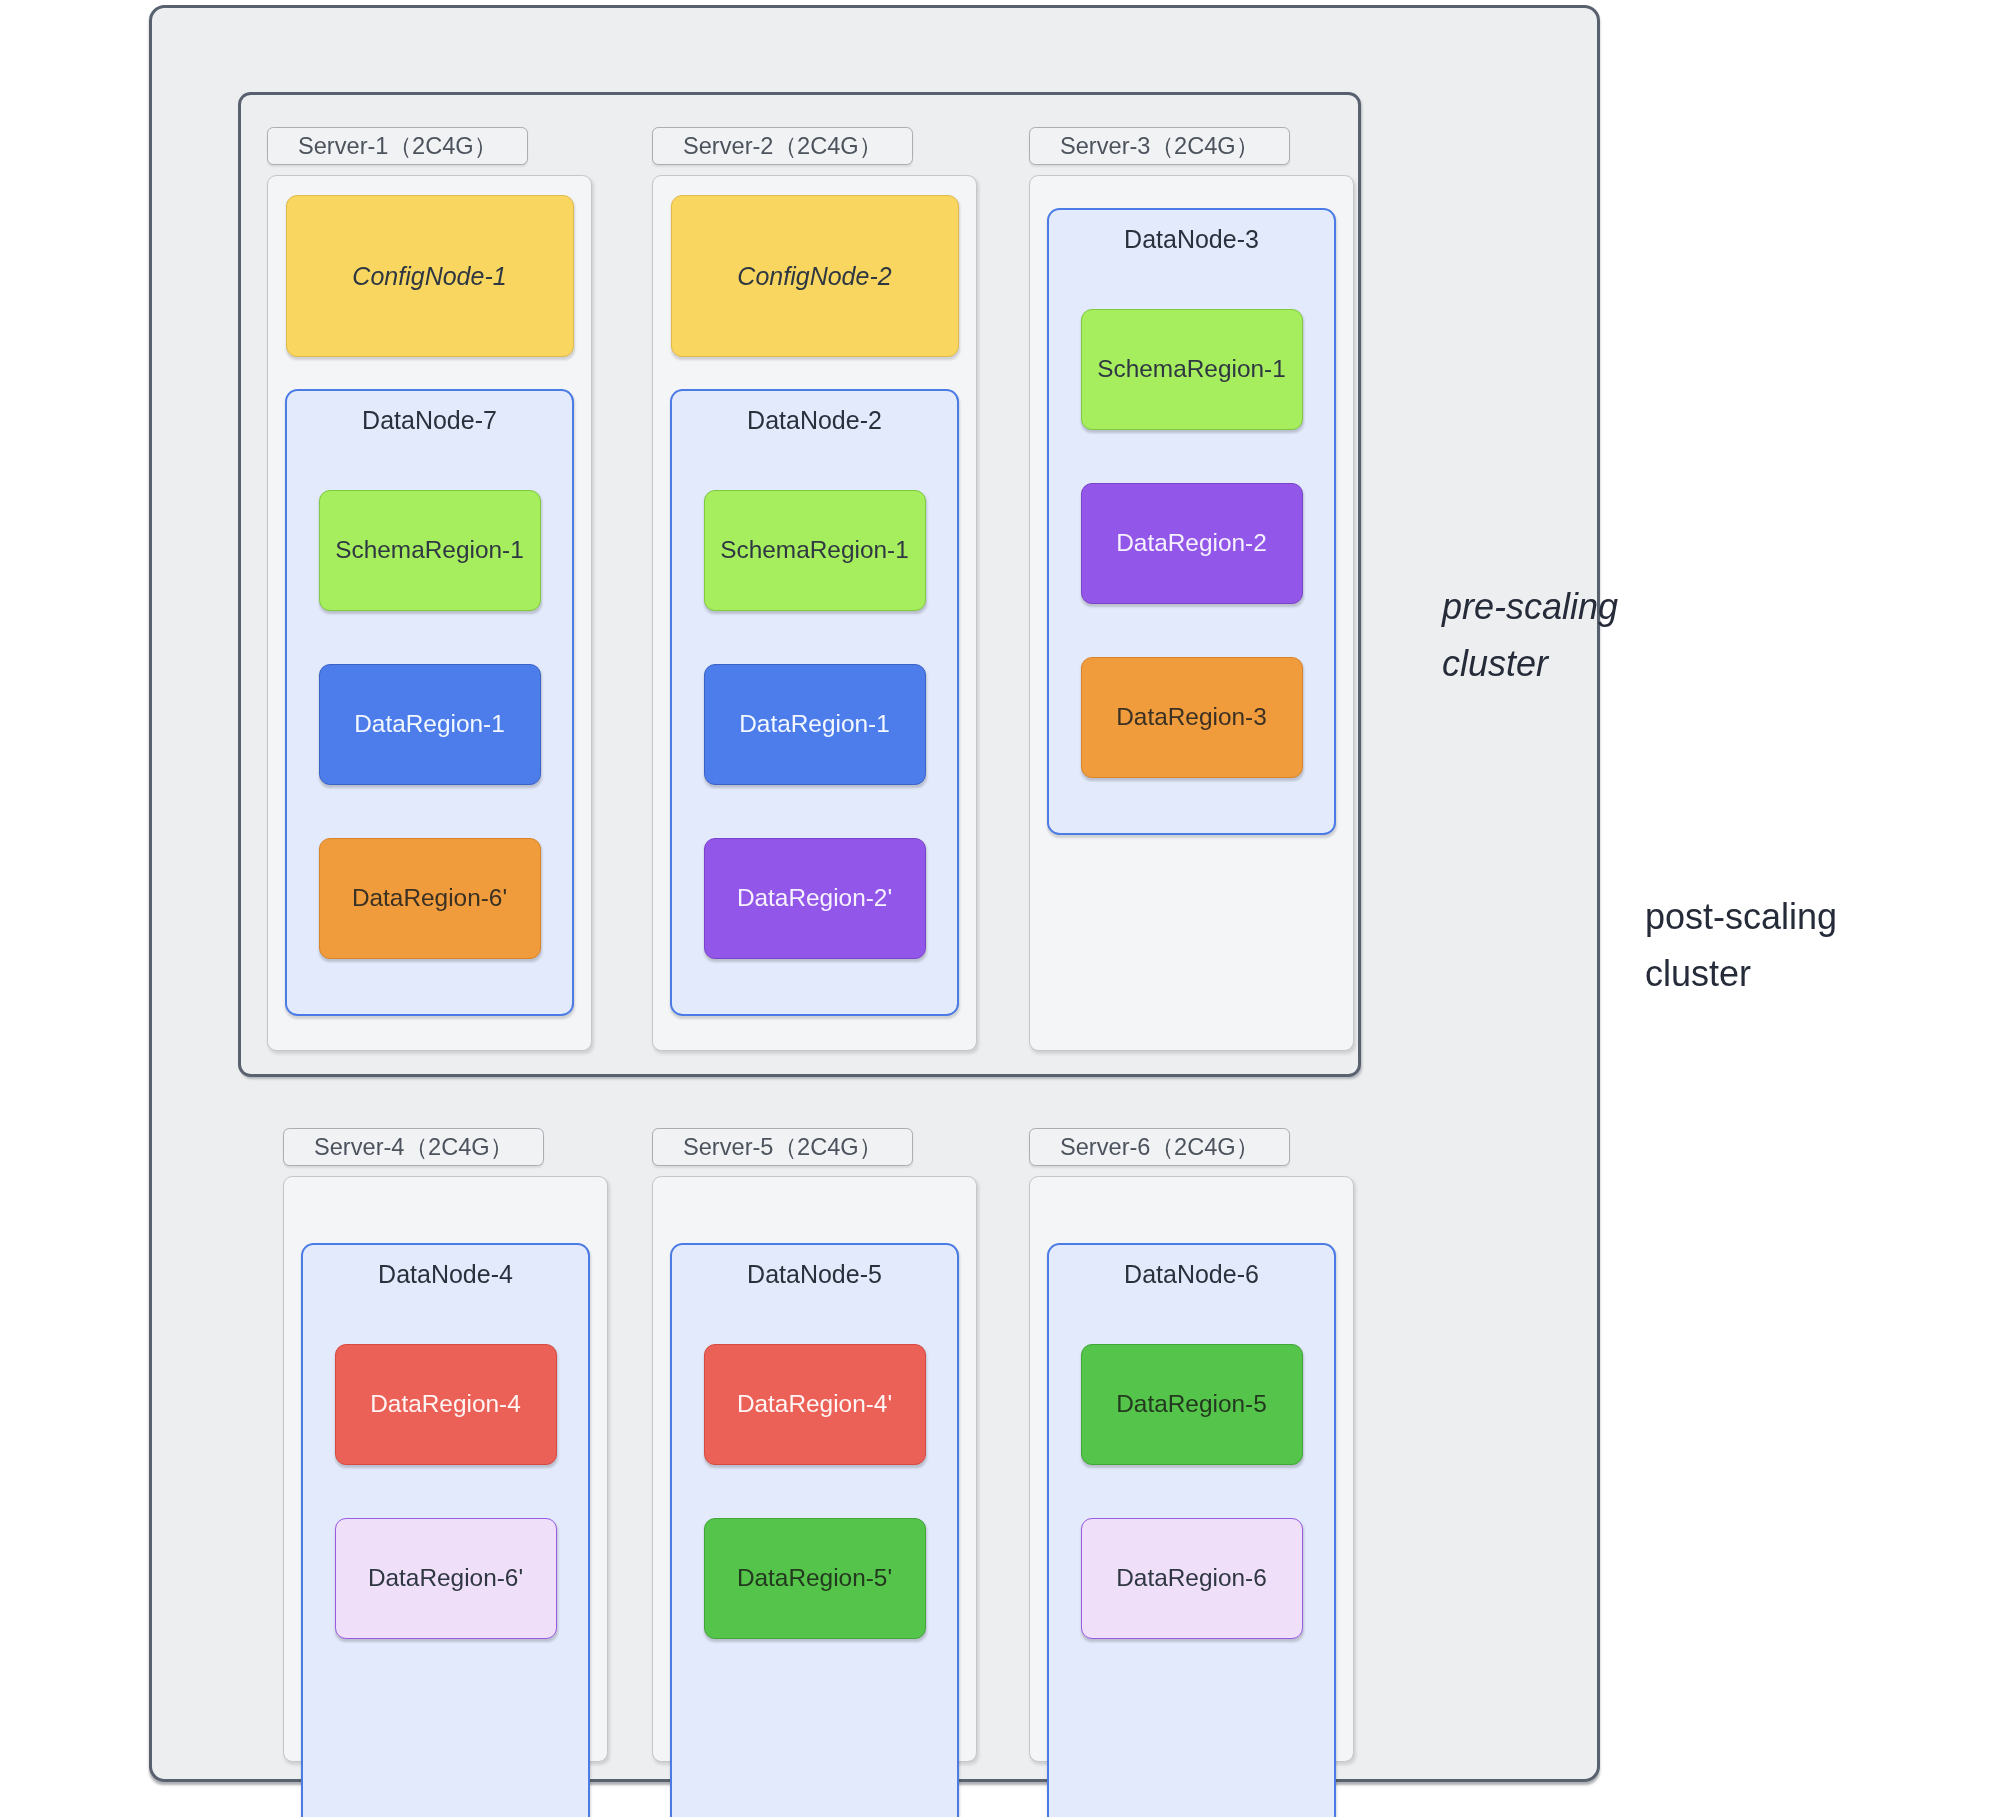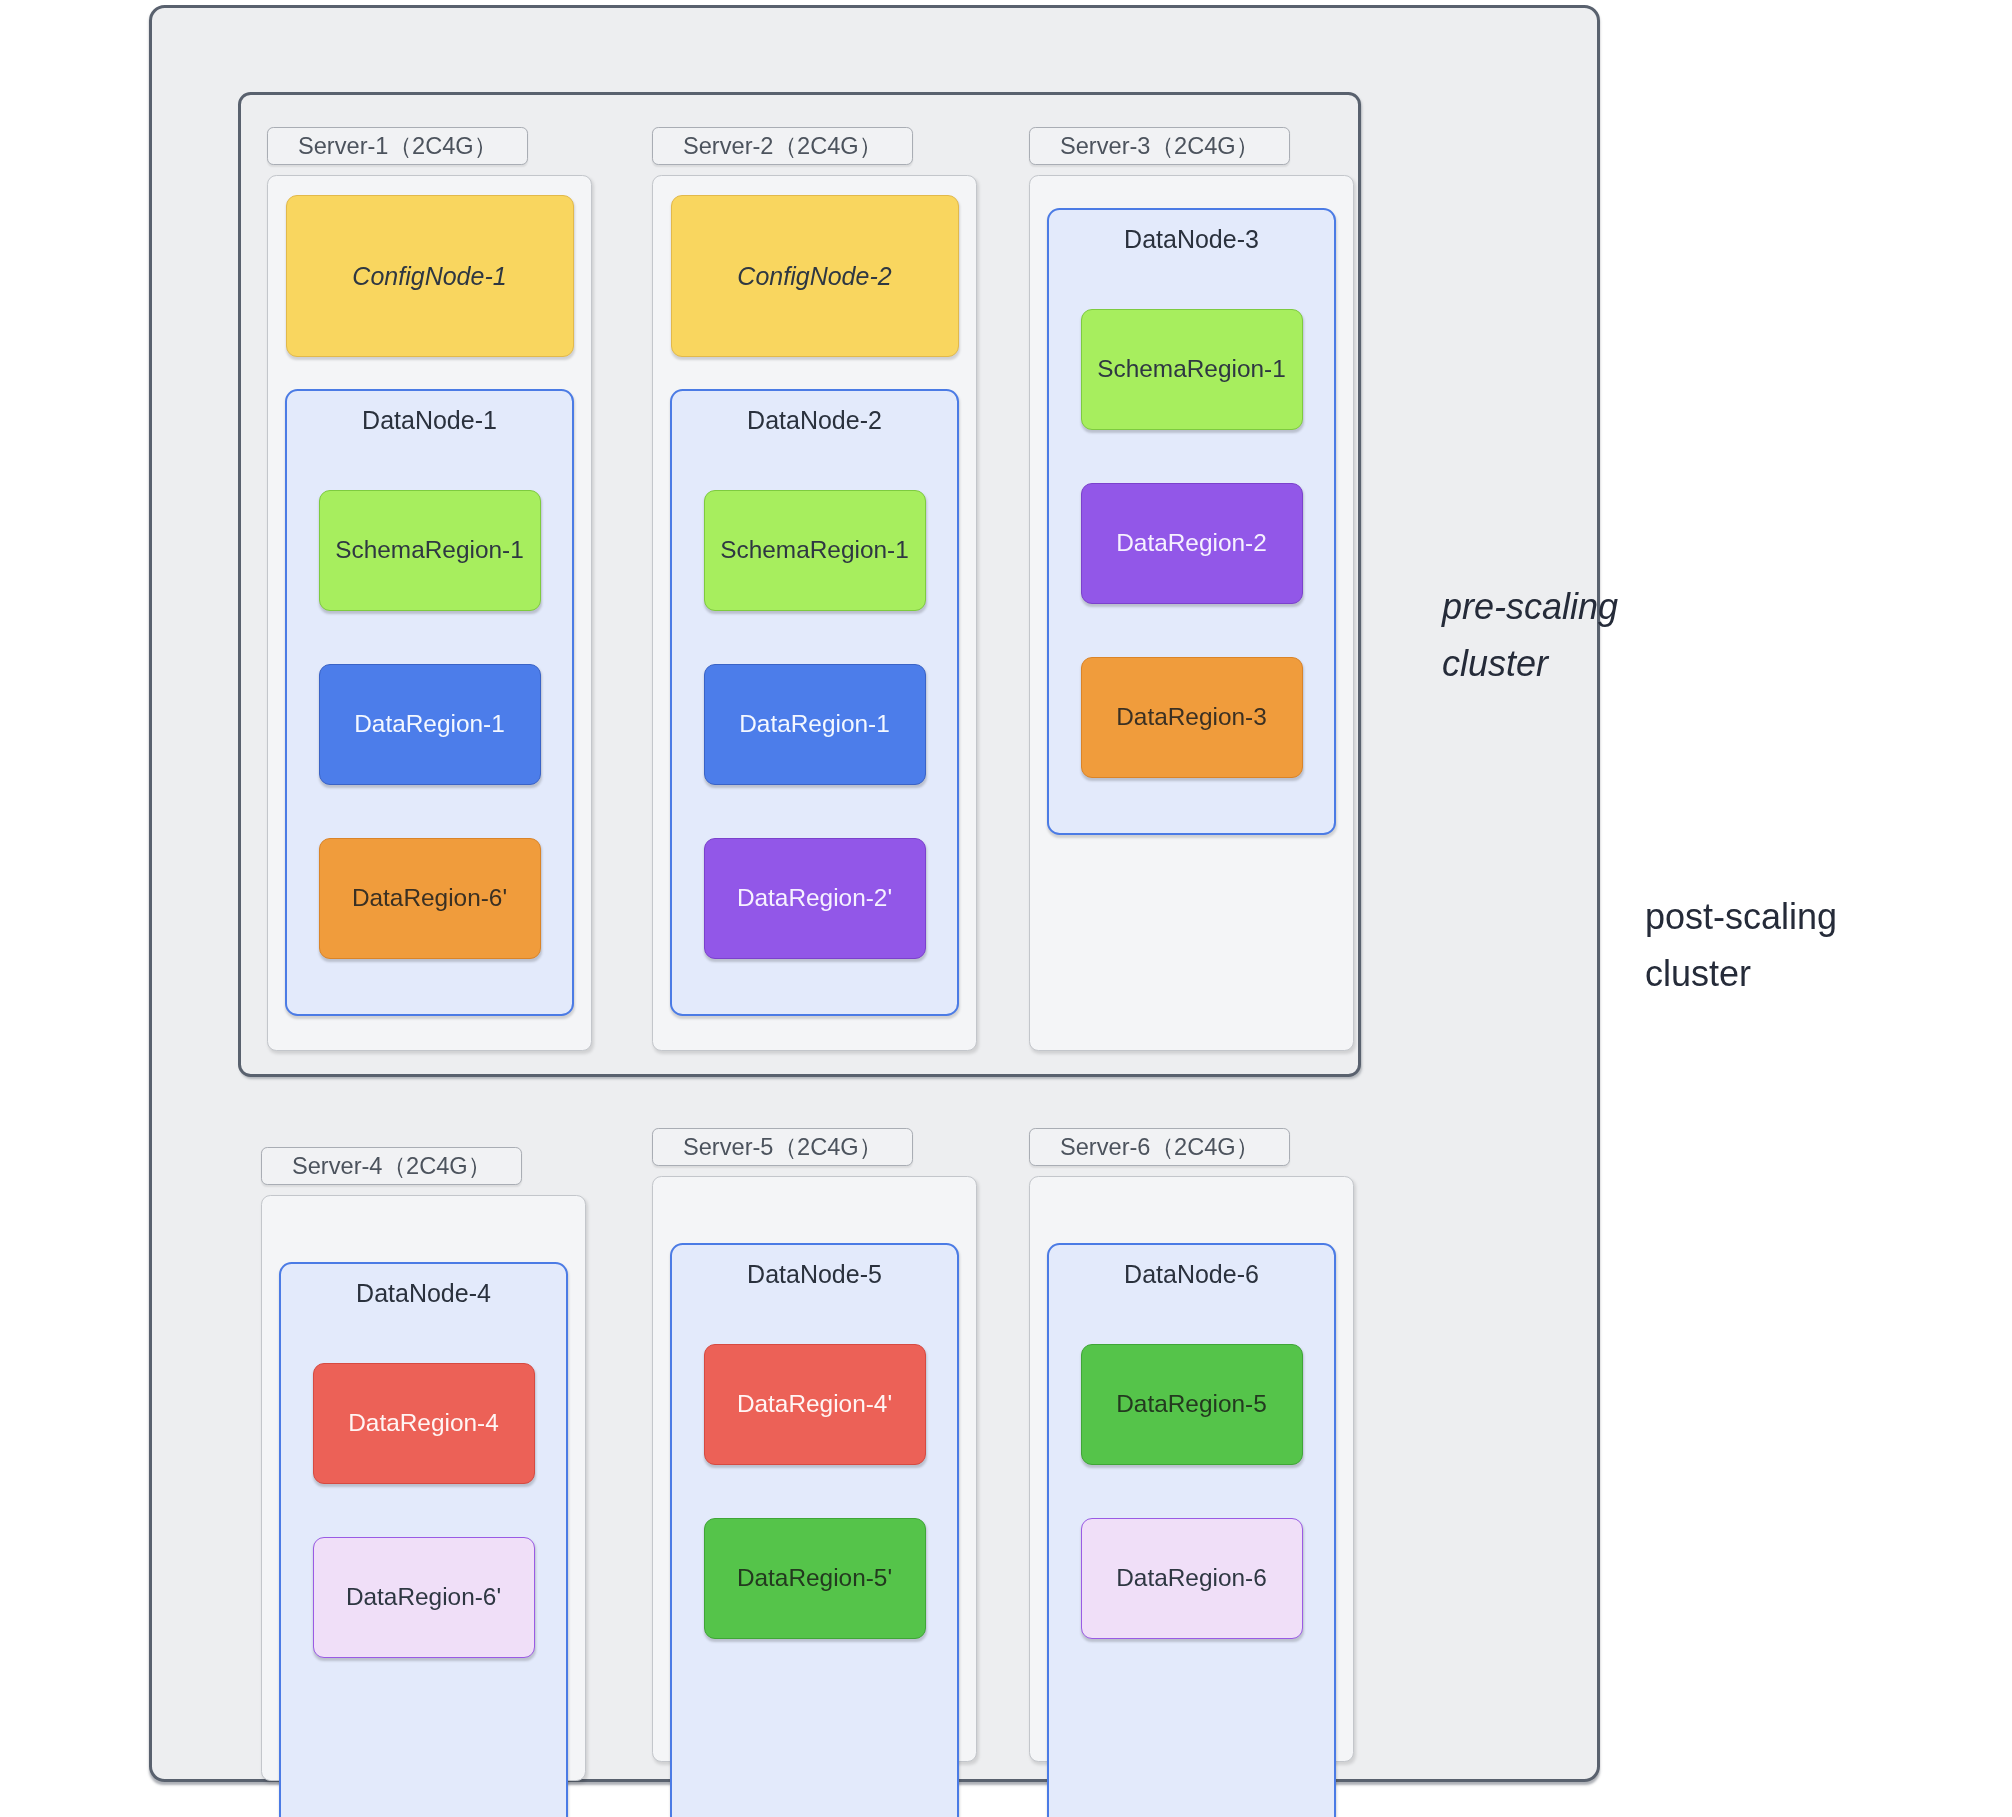--- a/index.html
+++ b/index.html
@@ -10,21 +10,21 @@
     background:#EDEEF0;border:3.1px solid #59616E;border-radius:15.7px;box-sizing:border-box;
     box-shadow:0 3.1px 2.4px -0.8px rgba(70,77,90,0.45);}
   .pre-box{position:absolute;left:238px;top:92px;width:1123px;height:985px;
     background:#EDEEF0;border:3.1px solid #59616E;border-radius:12.6px;box-sizing:border-box;
     box-shadow:1.6px 2.4px 2.4px -0.8px rgba(70,77,90,0.35);}
 
   .col{position:absolute;width:325px;}
   .col-1{left:267px;top:127px;}
   .col-2{left:652px;top:127px;}
   .col-3{left:1029px;top:127px;}
-  .col-4{left:261px;top:1128px;margin-top:19px;}
+  .col-4{left:283px;top:1128px;}
   .col-5{left:652px;top:1128px;}
   .col-6{left:1029px;top:1128px;}
 
   .server-label{display:inline-block;height:36px;line-height:36px;padding:0 30px;
     background:#F1F2F4;border:1.6px solid #A9ADB4;border-radius:6.3px;
     font-size:23.6px;color:#4C535D;box-sizing:content-box;
     box-shadow:0 1.6px 1.6px rgba(0,0,0,0.08);white-space:nowrap;}
 
   .server-box{margin-top:10.2px;width:325px;background:#F4F5F7;border:1.6px solid #C3C6CB;
     border-radius:9.4px;box-sizing:border-box;box-shadow:1.6px 2.4px 3.1px rgba(0,0,0,0.12);}
@@ -66,21 +66,21 @@
 <div class="page">
 
   <div class="outer-box"></div>
   <div class="pre-box"></div>
 
   <div class="col col-1">
     <div class="server-label">Server-1（2C4G）</div>
     <div class="server-box upper">
       <div class="config-node">ConfigNode-1</div>
       <div class="data-node upper">
-        <div class="dn-title">DataNode-1</div>
+        <div class="dn-title">DataNode-7</div>
         <div class="region r-schema">SchemaRegion-1</div>
         <div class="region r-blue">DataRegion-1</div>
         <div class="region r-orange">DataRegion-6'</div>
       </div>
     </div>
   </div>
 
   <div class="col col-2">
     <div class="server-label">Server-2（2C4G）</div>
     <div class="server-box upper">

